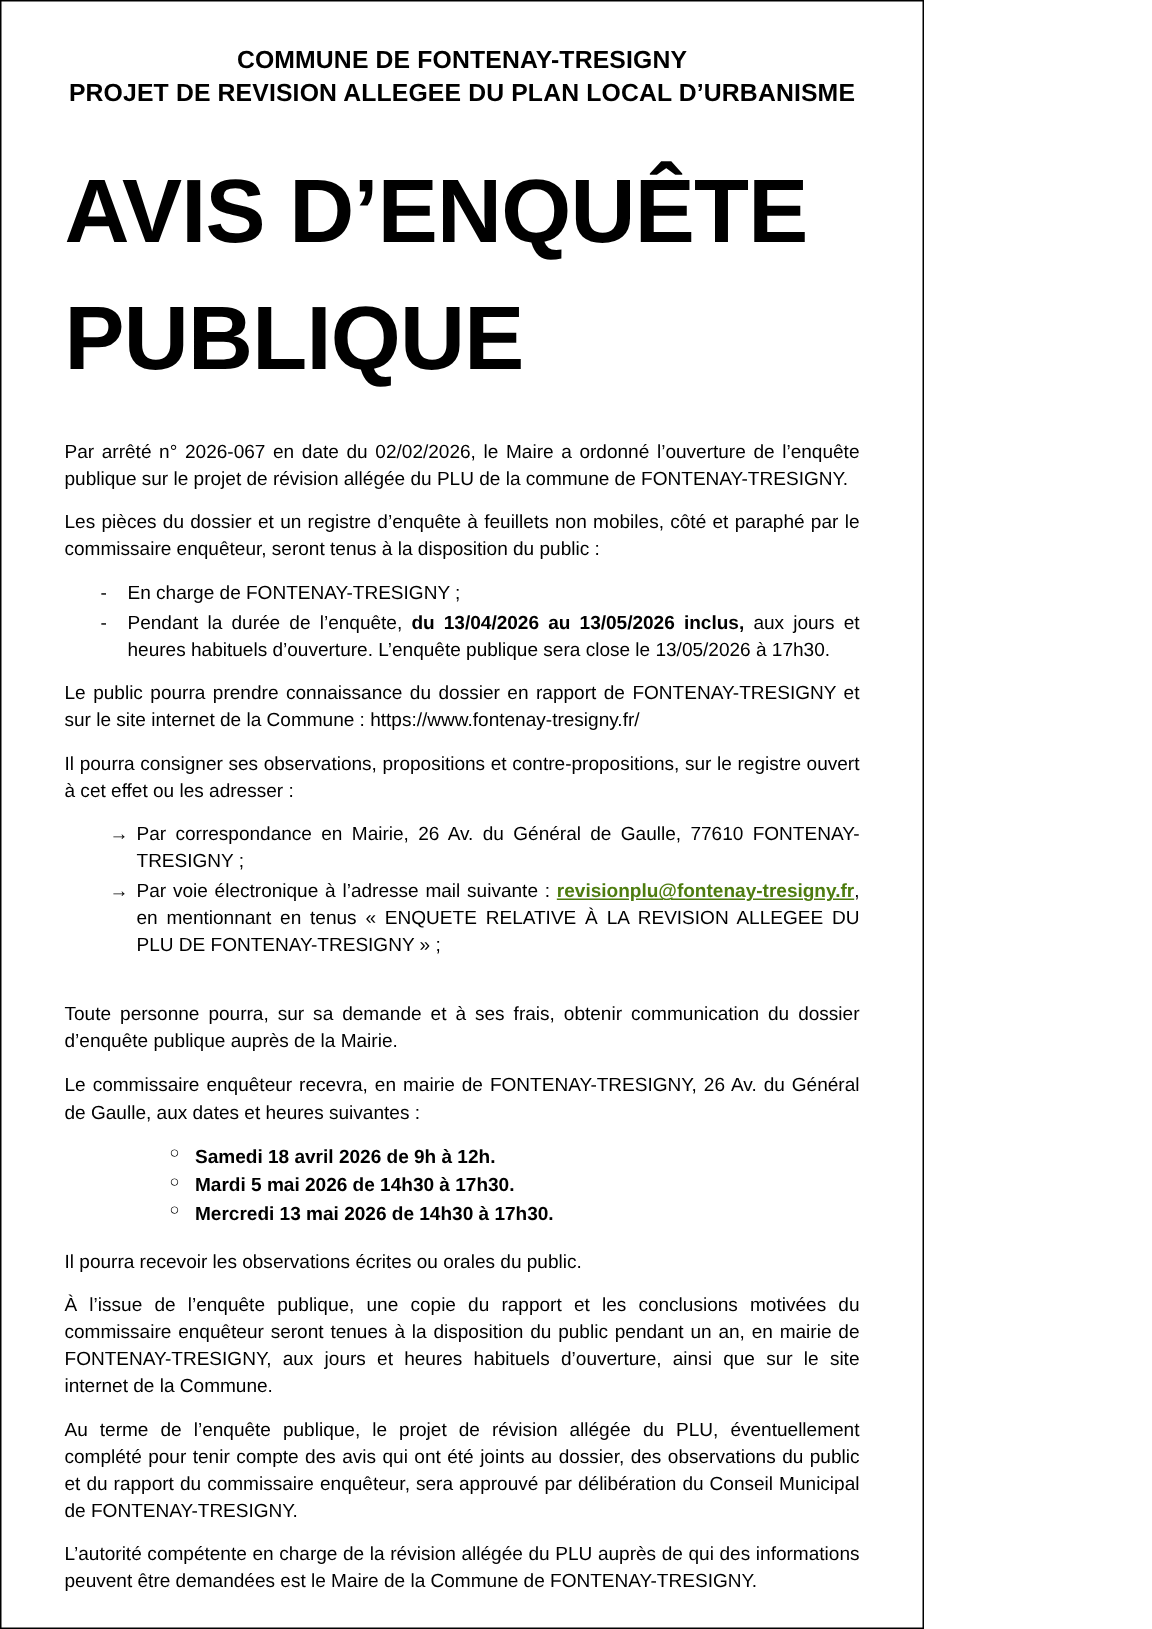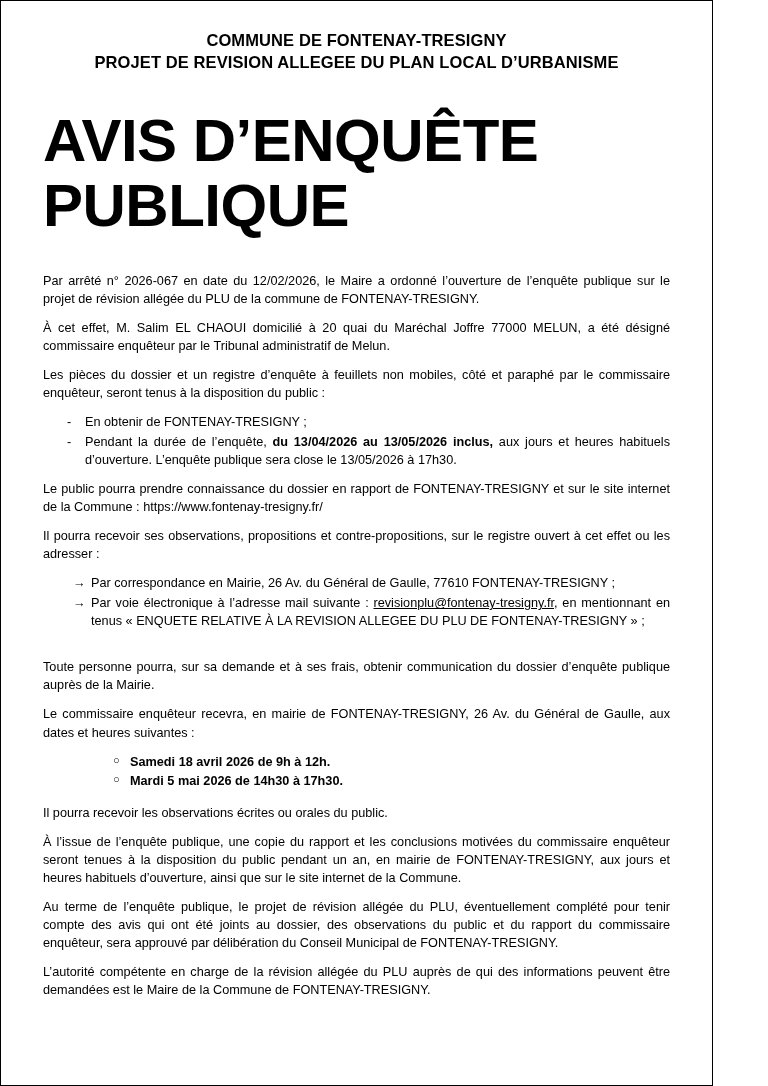--- a/index.html
+++ b/index.html
@@ -8,21 +8,21 @@
     background: #ffffff;
   }
   body {
     width: 768px;
     height: 1086px;
     font-family: "Liberation Sans", sans-serif;
     color: #000000;
   }
   .page {
     position: relative;
-    width: 713px;
+    width: 616px;
     height: 1086px;
     box-sizing: border-box;
     border: 1px solid #000000;
     background: #ffffff;
     padding: 28px 42px 10px 42px;
   }
   .header-line {
     text-align: center;
     font-weight: bold;
     font-size: 16.5px;
@@ -34,21 +34,21 @@
   }
   .title-block {
     font-weight: bold;
     font-size: 60px;
     line-height: 1.02;
     letter-spacing: -0.5px;
     margin-top: 36px;
   }
   .title-block .t2 {
     display: block;
-    margin-top: 4px;
+    margin-top: 24px;
   }
   .body-text {
     margin-top: 36px;
     font-size: 12.7px;
     line-height: 1.42;
     text-align: justify;
   }
   p.para {
     margin: 0 0 11px 0;
     text-align: justify;
@@ -107,68 +107,68 @@
   ul.circle-list li::before {
     content: "\25CB";
     position: absolute;
     left: 0;
     top: 0;
     font-size: 11px;
     font-weight: normal;
   }
   b, .bold { font-weight: bold; }
   .link-mail {
-    font-weight: normal;
+    font-weight: bold;
     text-decoration: underline;
-    color: #000000;
+    color: #4d7c0f;
   }
   .gap-before { margin-top: 18px; }
 </style>
 </head>
 <body>
 
 <div class="page">
 
   <div class="header-line">COMMUNE DE FONTENAY-TRESIGNY</div>
   <div class="header-line second">PROJET DE REVISION ALLEGEE DU PLAN LOCAL D’URBANISME</div>
 
   <div class="title-block">
     <span class="t1">AVIS D’ENQUÊTE</span>
     <span class="t2">PUBLIQUE</span>
   </div>
 
   <div class="body-text">
 
-    <p class="para">Par arrêté n° 2026-067 en date du 12/02/2026, le Maire a ordonné l’ouverture de l’enquête publique sur le projet de révision allégée du PLU de la commune de FONTENAY-TRESIGNY.</p>
+    <p class="para">Par arrêté n° 2026-067 en date du 02/02/2026, le Maire a ordonné l’ouverture de l’enquête publique sur le projet de révision allégée du PLU de la commune de FONTENAY-TRESIGNY.</p>
 
-    <p class="para">À cet effet, M. Salim EL CHAOUI domicilié à 20 quai du Maréchal Joffre 77000 MELUN, a été désigné commissaire enquêteur par le Tribunal administratif de Melun.</p>
 
     <p class="para tight">Les pièces du dossier et un registre d’enquête à feuillets non mobiles, côté et paraphé par le commissaire enquêteur, seront tenus à la disposition du public :</p>
 
     <ul class="dash-list">
-      <li><span>En obtenir de FONTENAY-TRESIGNY ;</span></li>
+      <li><span>En charge de FONTENAY-TRESIGNY ;</span></li>
       <li><span>Pendant la durée de l’enquête, </span><b>du 13/04/2026 au 13/05/2026 inclus,</b><span> aux jours et heures habituels d’ouverture. L’enquête publique sera close le 13/05/2026 à 17h30.</span></li>
     </ul>
 
     <p class="para">Le public pourra prendre connaissance du dossier en rapport de FONTENAY-TRESIGNY et sur le site internet de la Commune : https://www.fontenay-tresigny.fr/</p>
 
-    <p class="para tight">Il pourra recevoir ses observations, propositions et contre-propositions, sur le registre ouvert à cet effet ou les adresser :</p>
+    <p class="para tight">Il pourra consigner ses observations, propositions et contre-propositions, sur le registre ouvert à cet effet ou les adresser :</p>
 
     <ul class="arrow-list">
       <li><span>Par correspondance en Mairie, 26 Av. du Général de Gaulle, 77610 FONTENAY-TRESIGNY ;</span></li>
       <li><span>Par voie électronique à l’adresse mail suivante : </span><span class="link-mail">revisionplu@fontenay-tresigny.fr</span><span>, en mentionnant en tenus « ENQUETE RELATIVE À LA REVISION ALLEGEE DU PLU DE FONTENAY-TRESIGNY » ;</span></li>
     </ul>
 
     <p class="para">Toute personne pourra, sur sa demande et à ses frais, obtenir communication du dossier d’enquête publique auprès de la Mairie.</p>
 
     <p class="para tight">Le commissaire enquêteur recevra, en mairie de FONTENAY-TRESIGNY, 26 Av. du Général de Gaulle, aux dates et heures suivantes :</p>
 
     <ul class="circle-list">
       <li><span>Samedi 18 avril 2026 de 9h à 12h.</span></li>
       <li><span>Mardi 5 mai 2026 de 14h30 à 17h30.</span></li>
+      <li><span>Mercredi 13 mai 2026 de 14h30 à 17h30.</span></li>
     </ul>
 
     <p class="para gap-before">Il pourra recevoir les observations écrites ou orales du public.</p>
 
     <p class="para">À l’issue de l’enquête publique, une copie du rapport et les conclusions motivées du commissaire enquêteur seront tenues à la disposition du public pendant un an, en mairie de FONTENAY-TRESIGNY, aux jours et heures habituels d’ouverture, ainsi que sur le site internet de la Commune.</p>
 
     <p class="para">Au terme de l’enquête publique, le projet de révision allégée du PLU, éventuellement complété pour tenir compte des avis qui ont été joints au dossier, des observations du public et du rapport du commissaire enquêteur, sera approuvé par délibération du Conseil Municipal de FONTENAY-TRESIGNY.</p>
 
     <p class="para">L’autorité compétente en charge de la révision allégée du PLU auprès de qui des informations peuvent être demandées est le Maire de la Commune de FONTENAY-TRESIGNY.</p>
 

